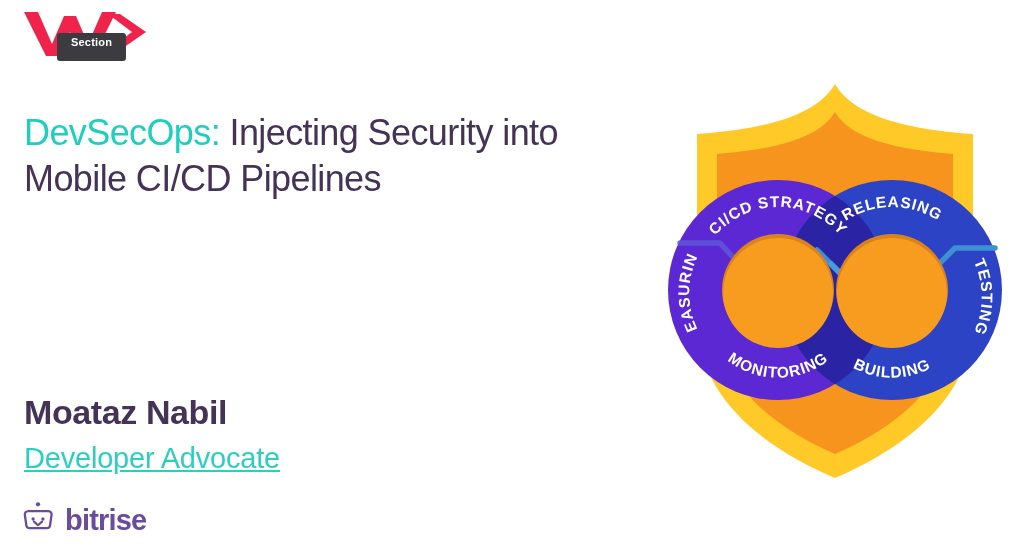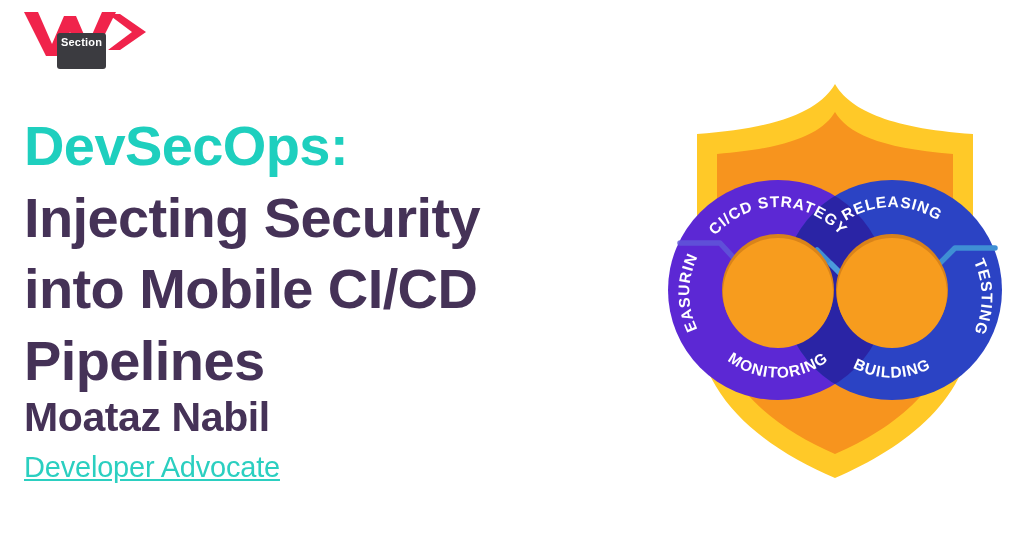--- a/index.html
+++ b/index.html
@@ -26,55 +26,55 @@
     top: 6px;
     width: 130px;
     height: 56px;
   }
   #brand-logo svg { display: block; }
 
   #section-badge {
     position: absolute;
     left: 57px;
     top: 33px;
-    height: 36px;
-    padding: 0 4px;
+    height: 28px;
+    padding: 0 14px;
     background: #3b3b40;
     border-radius: 3px;
     color: #ffffff;
     font-size: 11px;
     font-weight: bold;
     line-height: 19px;
     letter-spacing: 0.2px;
     white-space: nowrap;
   }
 
   
   #slide-title {
     position: absolute;
     left: 24px;
     top: 110px;
     width: 560px;
-    font-size: 56px;
-    font-weight: bold;
+    font-size: 36px;
+    font-weight: normal;
     line-height: 1.28;
     letter-spacing: -0.6px;
     color: #453257;
   }
   #slide-title .accent { color: #1ECFBE; }
 
   
   #speaker-block {
     position: absolute;
     left: 24px;
     top: 392px;
     width: 420px;
   }
   #speaker-name {
-    font-size: 41px;
+    font-size: 34px;
     font-weight: bold;
     letter-spacing: -0.4px;
     color: #453257;
     line-height: 1.22;
   }
   #speaker-role {
     margin-top: 8px;
     font-size: 29px;
     font-weight: normal;
     letter-spacing: -0.2px;
@@ -135,20 +135,32 @@
 
   <h1 id="slide-title">
     <span class="accent">DevSecOps:</span><span> Injecting Security into Mobile CI/CD Pipelines</span>
   </h1>
 
   <div id="speaker-block">
     <div id="speaker-name">Moataz Nabil</div>
     <div id="speaker-role">Developer Advocate</div>
   </div>
 
+  <div id="bitrise-lockup">
+    <span>
+      <svg width="36" height="36" viewBox="0 0 36 36" xmlns="http://www.w3.org/2000/svg">
+        <circle cx="18" cy="4.3" r="2.1" fill="#6A4B9E"></circle>
+        <path d="M7.6 11.2 h20.8 a3.2 3.2 0 0 1 3.15 3.75 l-1.5 10.4 a3.4 3.4 0 0 1 -3.35 2.85 h-17 a3.4 3.4 0 0 1 -3.35 -2.85 l-1.5 -10.4 a3.2 3.2 0 0 1 3.15 -3.75 z" fill="none" stroke="#6A4B9E" stroke-width="2.3"></path>
+        <circle cx="13.1" cy="19" r="1.65" fill="#6A4B9E"></circle>
+        <circle cx="22.9" cy="19" r="1.65" fill="#6A4B9E"></circle>
+        <path d="M14 21.6 L18 25.2 L22 21.6" fill="none" stroke="#6A4B9E" stroke-width="2.2" stroke-linecap="round" stroke-linejoin="round"></path>
+      </svg>
+    </span>
+    <span id="bitrise-wordmark">bitrise</span>
+  </div>
 
   <div id="devops-graphic">
     <svg width="380" height="406" viewBox="0 0 380 406" xmlns="http://www.w3.org/2000/svg">
       <defs>
         <clipPath id="clipLeftRing">
           <circle cx="133" cy="212" r="110"></circle>
         </clipPath>
         <clipPath id="clipRightRing">
           <circle cx="247" cy="212" r="110"></circle>
         </clipPath>

